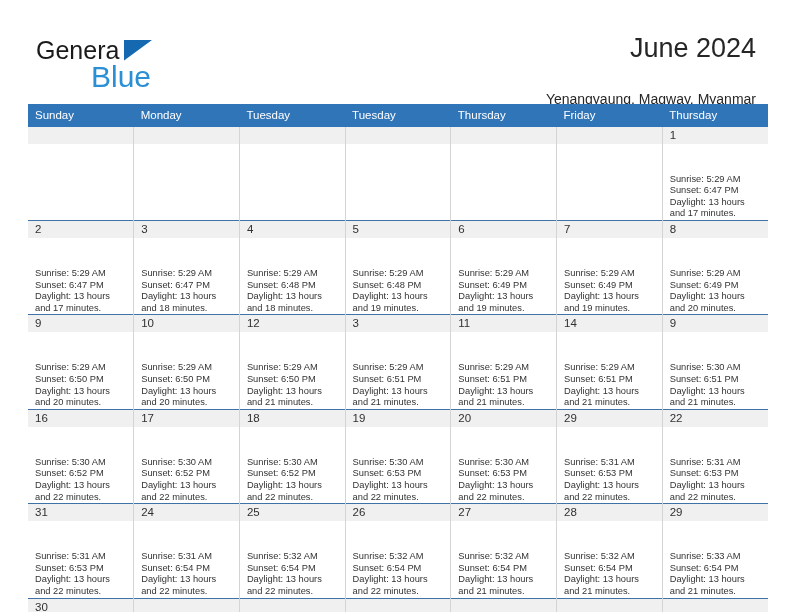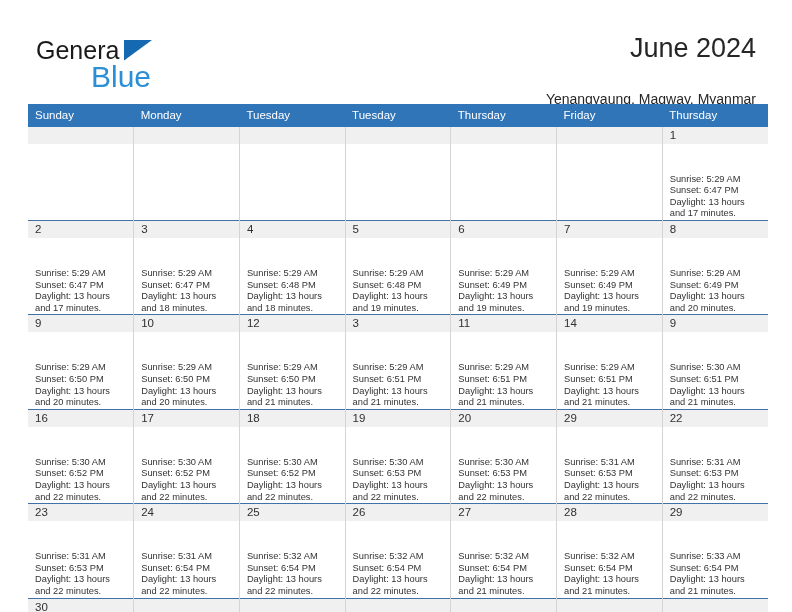--- a/index.html
+++ b/index.html
@@ -380,21 +380,21 @@
               <div class="details">
                 <div>Sunrise: 5:31 AM</div>
                 <div>Sunset: 6:53 PM</div>
                 <div>Daylight: 13 hours</div>
                 <div>and 22 minutes.</div>
               </div>
             </td>
           </tr>
           <tr class="week">
             <td class="daycell firstcol">
-              <div class="daynum-strip">23</div>
+              <div class="daynum-strip">31</div>
               <div class="details">
                 <div>Sunrise: 5:31 AM</div>
                 <div>Sunset: 6:53 PM</div>
                 <div>Daylight: 13 hours</div>
                 <div>and 22 minutes.</div>
               </div>
             </td>
             <td class="daycell">
               <div class="daynum-strip">24</div>
               <div class="details">

